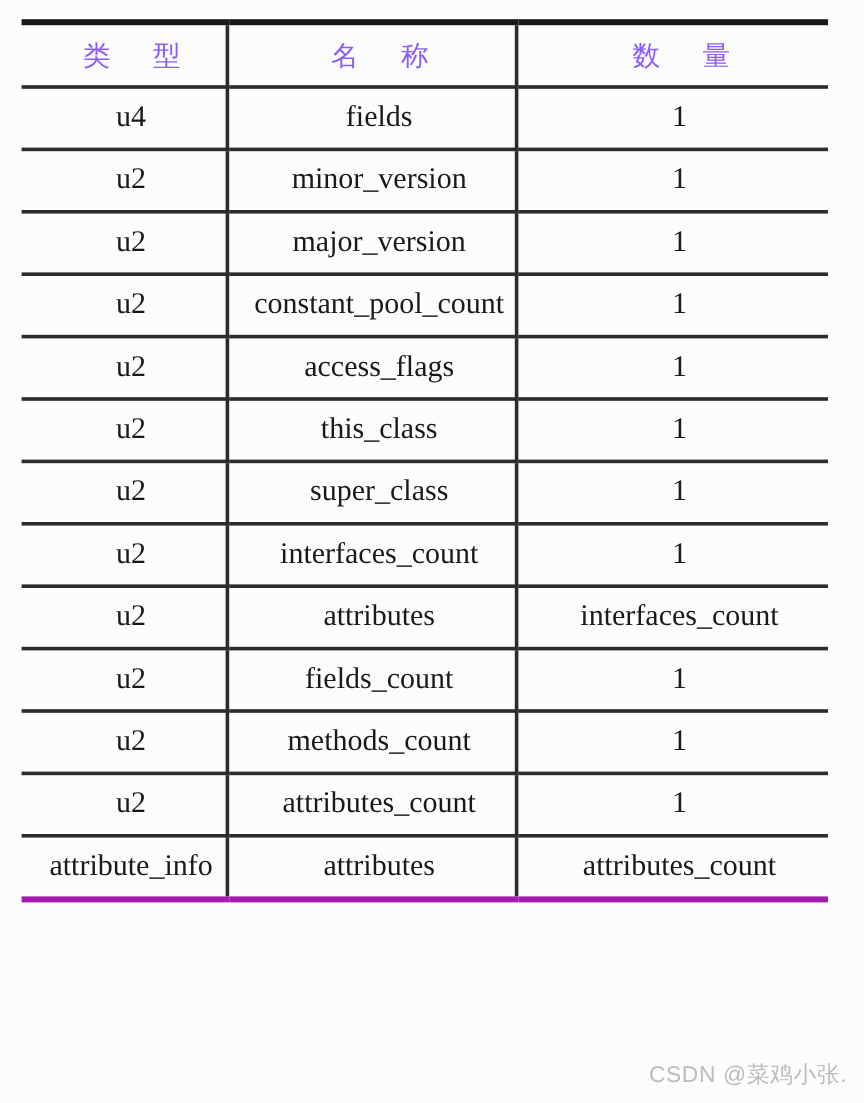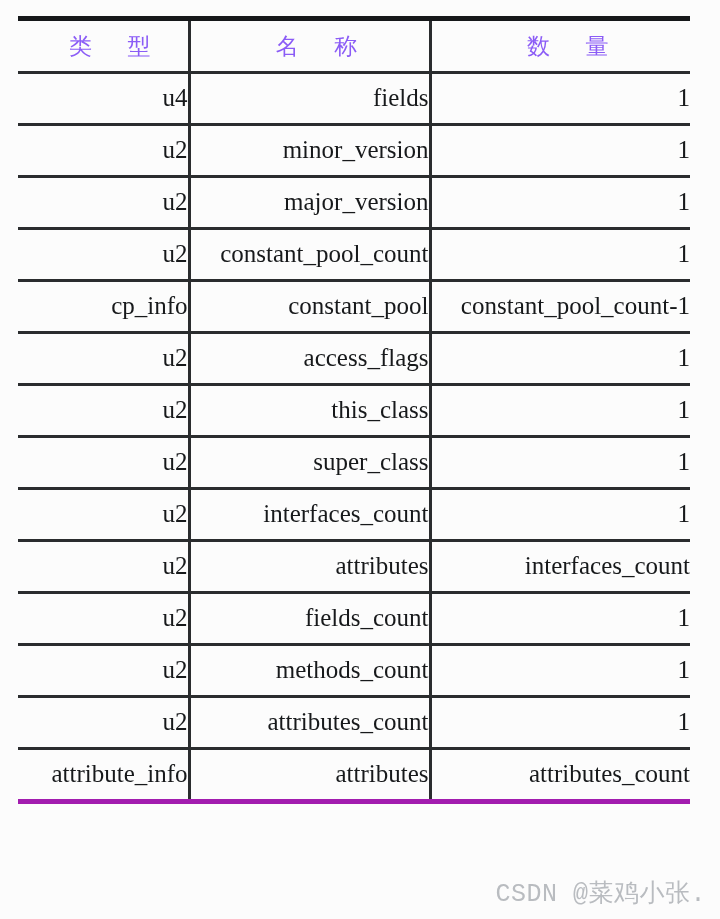--- a/index.html
+++ b/index.html
@@ -75,42 +75,42 @@
     text-align: center;
     vertical-align: middle;
     padding: 0;
   }
 
   table.classfile-table td {
     height: 49px;
     font-size: 25px;
     line-height: 1.05;
     color: #17191b;
-    text-align: right;
+    text-align: center;
     vertical-align: middle;
     padding: 0 0 0 13px;
     white-space: nowrap;
     overflow: visible;
   }
 
   table.classfile-table td.cell-count {
     padding-left: 11px;
   }
 
   
   .cell-text {
     display: inline-block;
   }
 
   #watermark {
     position: absolute;
     right: 14px;
     bottom: 10px;
-    font-family: Liberation Mono, monospace;
-    font-size: 25px;
+    font-family: Liberation Sans, sans-serif;
+    font-size: 19px;
     color: #b9bcc0;
     letter-spacing: 0.5px;
     white-space: nowrap;
     user-select: none;
   }
 </style>
 </head>
 <body style="background: rgb(252, 252, 252);">
 
 <div id="page" style="background: rgb(252, 252, 252);">
@@ -150,25 +150,20 @@
             <td class="cell-type"><span class="cell-text">u2</span></td>
             <td class="cell-name"><span class="cell-text">major_version</span></td>
             <td class="cell-count"><span class="cell-text">1</span></td>
           </tr>
           <tr>
             <td class="cell-type"><span class="cell-text">u2</span></td>
             <td class="cell-name"><span class="cell-text">constant_pool_count</span></td>
             <td class="cell-count"><span class="cell-text">1</span></td>
           </tr>
           <tr>
-            <td class="cell-type"><span class="cell-text">cp_info</span></td>
-            <td class="cell-name"><span class="cell-text">constant_pool</span></td>
-            <td class="cell-count"><span class="cell-text">constant_pool_count-1</span></td>
-          </tr>
-          <tr>
             <td class="cell-type"><span class="cell-text">u2</span></td>
             <td class="cell-name"><span class="cell-text">access_flags</span></td>
             <td class="cell-count"><span class="cell-text">1</span></td>
           </tr>
           <tr>
             <td class="cell-type"><span class="cell-text">u2</span></td>
             <td class="cell-name"><span class="cell-text">this_class</span></td>
             <td class="cell-count"><span class="cell-text">1</span></td>
           </tr>
           <tr>

